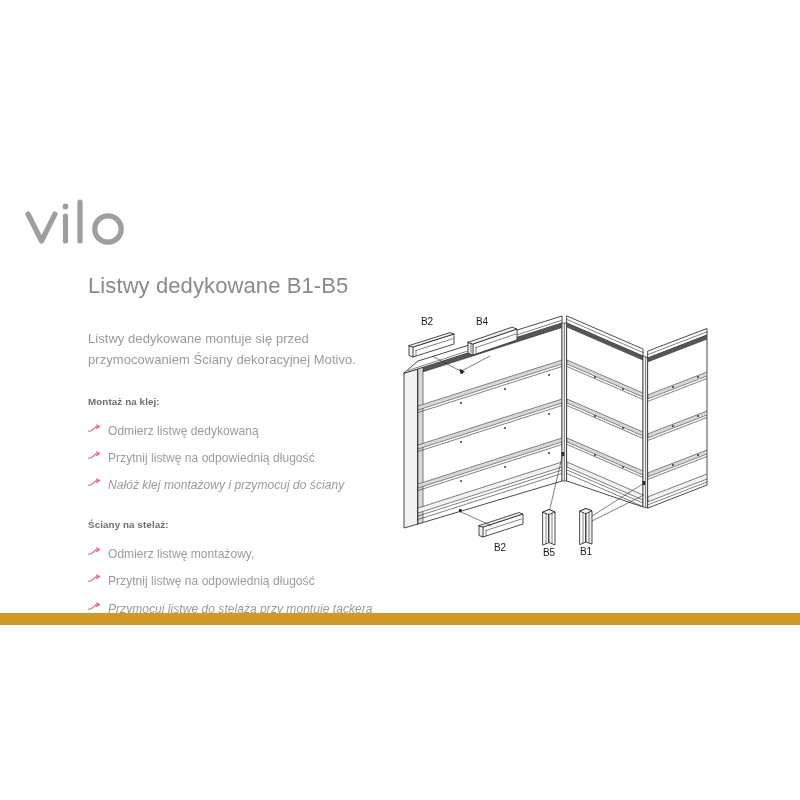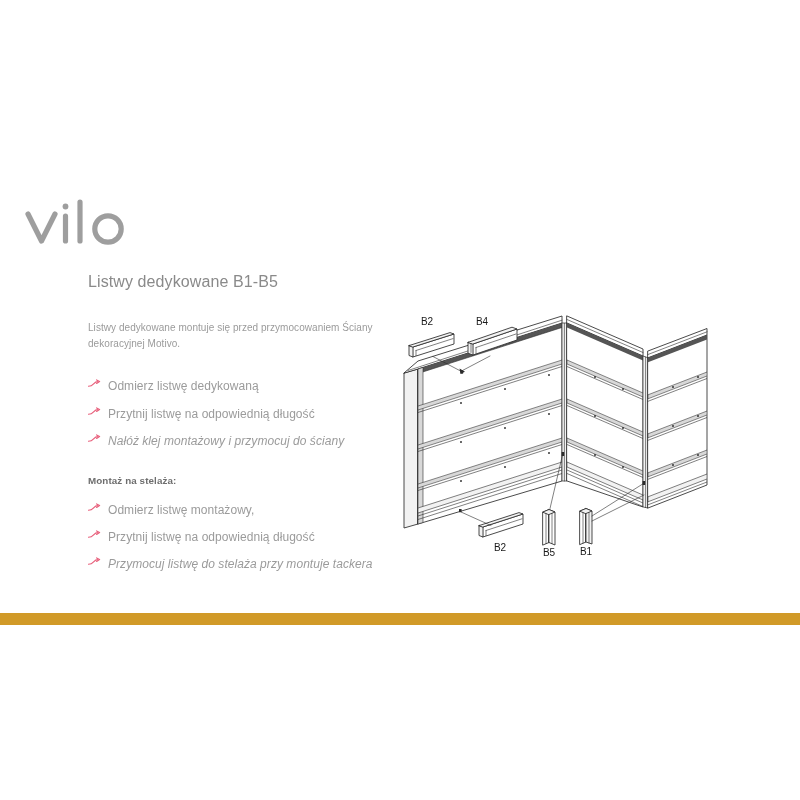--- a/index.html
+++ b/index.html
@@ -35,31 +35,31 @@
 
   
   .content {
     position: absolute;
     left: 88px;
     top: 272px;
     width: 300px;
   }
 
   .page-title {
-    font-size: 16px;
+    font-size: 22px;
     font-weight: 400;
     color: #8a8a8a;
     letter-spacing: 0.1px;
     margin: 0 0 28px 0;
     line-height: 1.25;
     white-space: nowrap;
   }
 
   .intro {
-    font-size: 10px;
+    font-size: 13px;
     color: #9b9b9b;
     line-height: 1.62;
     margin: 0 0 26px 0;
     letter-spacing: 0.05px;
   }
 
   .section-heading {
     font-size: 9.8px;
     font-weight: bold;
     color: #6e6e6e;
@@ -135,20 +135,21 @@
       <circle cx="84" cy="31" r="13.2" fill="none" stroke="#9e9e9e" stroke-width="5.2"></circle>
     </svg>
   </div>
 
   <div class="content">
 
     <h1 class="page-title">Listwy dedykowane B1-B5</h1>
 
     <p class="intro">Listwy dedykowane montuje się przed przymocowaniem Ściany dekoracyjnej Motivo.</p>
 
+    <h2 class="section-heading">Montaż na klej:</h2>
 
     <ul class="steps">
       <li>
         <span class="arrow-bullet">
           <svg width="14" height="11" viewBox="0 0 14 11" xmlns="http://www.w3.org/2000/svg">
             <path d="M0.5 7.2 C3 7.2 4.2 6.4 5.6 4.8 C6.8 3.4 8 2.6 10.2 2.6" fill="none" stroke="#e8607c" stroke-width="1.15" stroke-linecap="round"></path>
             <path d="M8.6 0.9 L11.6 2.6 L8.6 4.4" fill="none" stroke="#e8607c" stroke-width="1.15" stroke-linecap="round" stroke-linejoin="round"></path>
           </svg>
         </span>
         <span class="step-text">Odmierz listwę dedykowaną</span>
@@ -166,21 +167,21 @@
         <span class="arrow-bullet">
           <svg width="14" height="11" viewBox="0 0 14 11" xmlns="http://www.w3.org/2000/svg">
             <path d="M0.5 7.2 C3 7.2 4.2 6.4 5.6 4.8 C6.8 3.4 8 2.6 10.2 2.6" fill="none" stroke="#e8607c" stroke-width="1.15" stroke-linecap="round"></path>
             <path d="M8.6 0.9 L11.6 2.6 L8.6 4.4" fill="none" stroke="#e8607c" stroke-width="1.15" stroke-linecap="round" stroke-linejoin="round"></path>
           </svg>
         </span>
         <span class="step-text">Nałóż klej montażowy i przymocuj do ściany</span>
       </li>
     </ul>
 
-    <h2 class="section-heading">Montaż na stelaża:</h2>
+    <h2 class="section-heading">Ściany na stelaż:</h2>
 
     <ul class="steps">
       <li>
         <span class="arrow-bullet">
           <svg width="14" height="11" viewBox="0 0 14 11" xmlns="http://www.w3.org/2000/svg">
             <path d="M0.5 7.2 C3 7.2 4.2 6.4 5.6 4.8 C6.8 3.4 8 2.6 10.2 2.6" fill="none" stroke="#e8607c" stroke-width="1.15" stroke-linecap="round"></path>
             <path d="M8.6 0.9 L11.6 2.6 L8.6 4.4" fill="none" stroke="#e8607c" stroke-width="1.15" stroke-linecap="round" stroke-linejoin="round"></path>
           </svg>
         </span>
         <span class="step-text">Odmierz listwę montażowy,</span>

